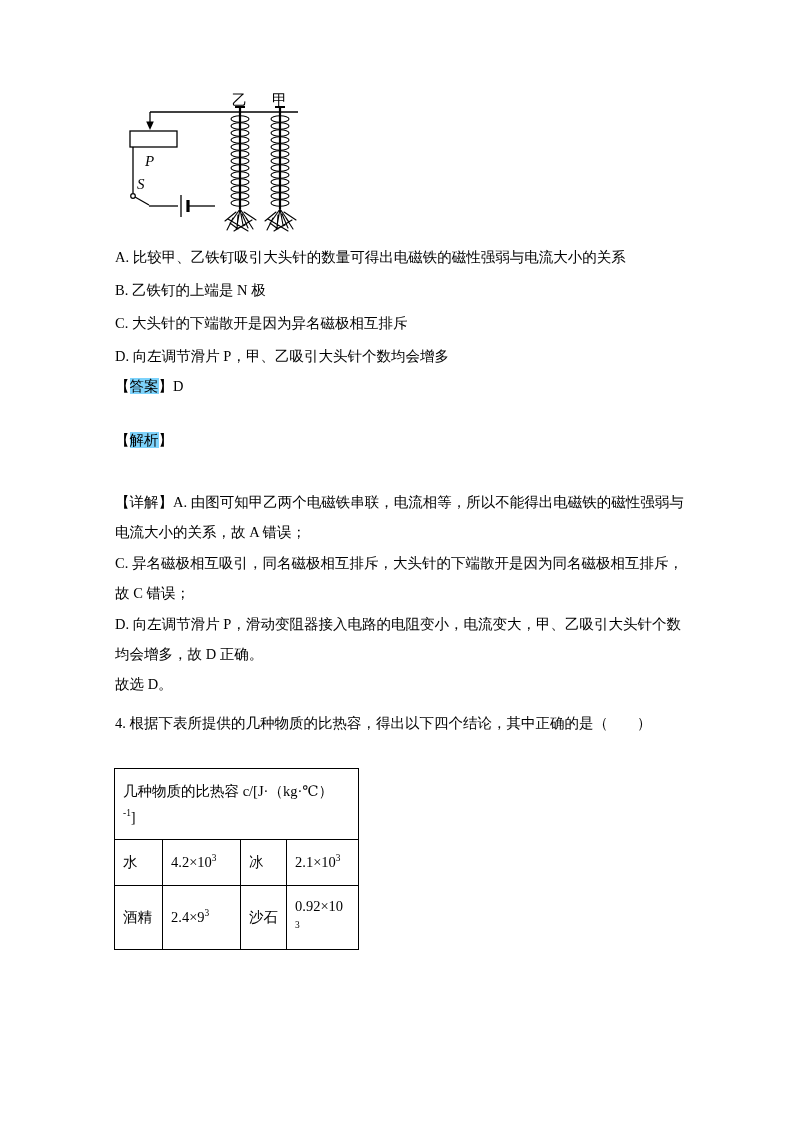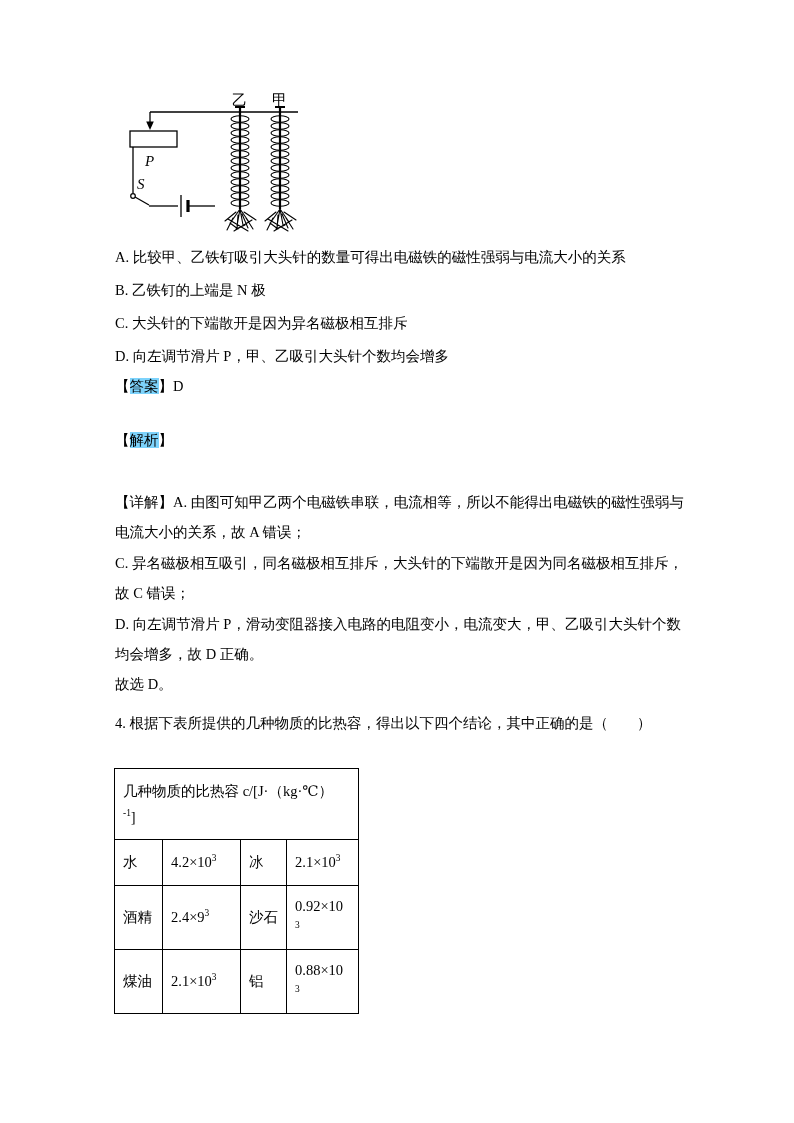--- a/index.html
+++ b/index.html
@@ -169,22 +169,16 @@
         <td><span>4.2×10</span><sup>3</sup></td>
         <td>冰</td>
         <td><span>2.1×10</span><sup>3</sup></td>
       </tr>
       <tr style="height:64px">
         <td>酒精</td>
         <td><span>2.4×9</span><sup>3</sup></td>
         <td>沙石</td>
         <td><span>0.92×10</span><br><sup>3</sup></td>
       </tr>
-      <tr style="height:64px">
-        <td>煤油</td>
-        <td><span>2.1×10</span><sup>3</sup></td>
-        <td>铝</td>
-        <td><span>0.88×10</span><br><sup>3</sup></td>
-      </tr>
     </tbody>
   </table>
 
 </div>
 
 </body></html>

